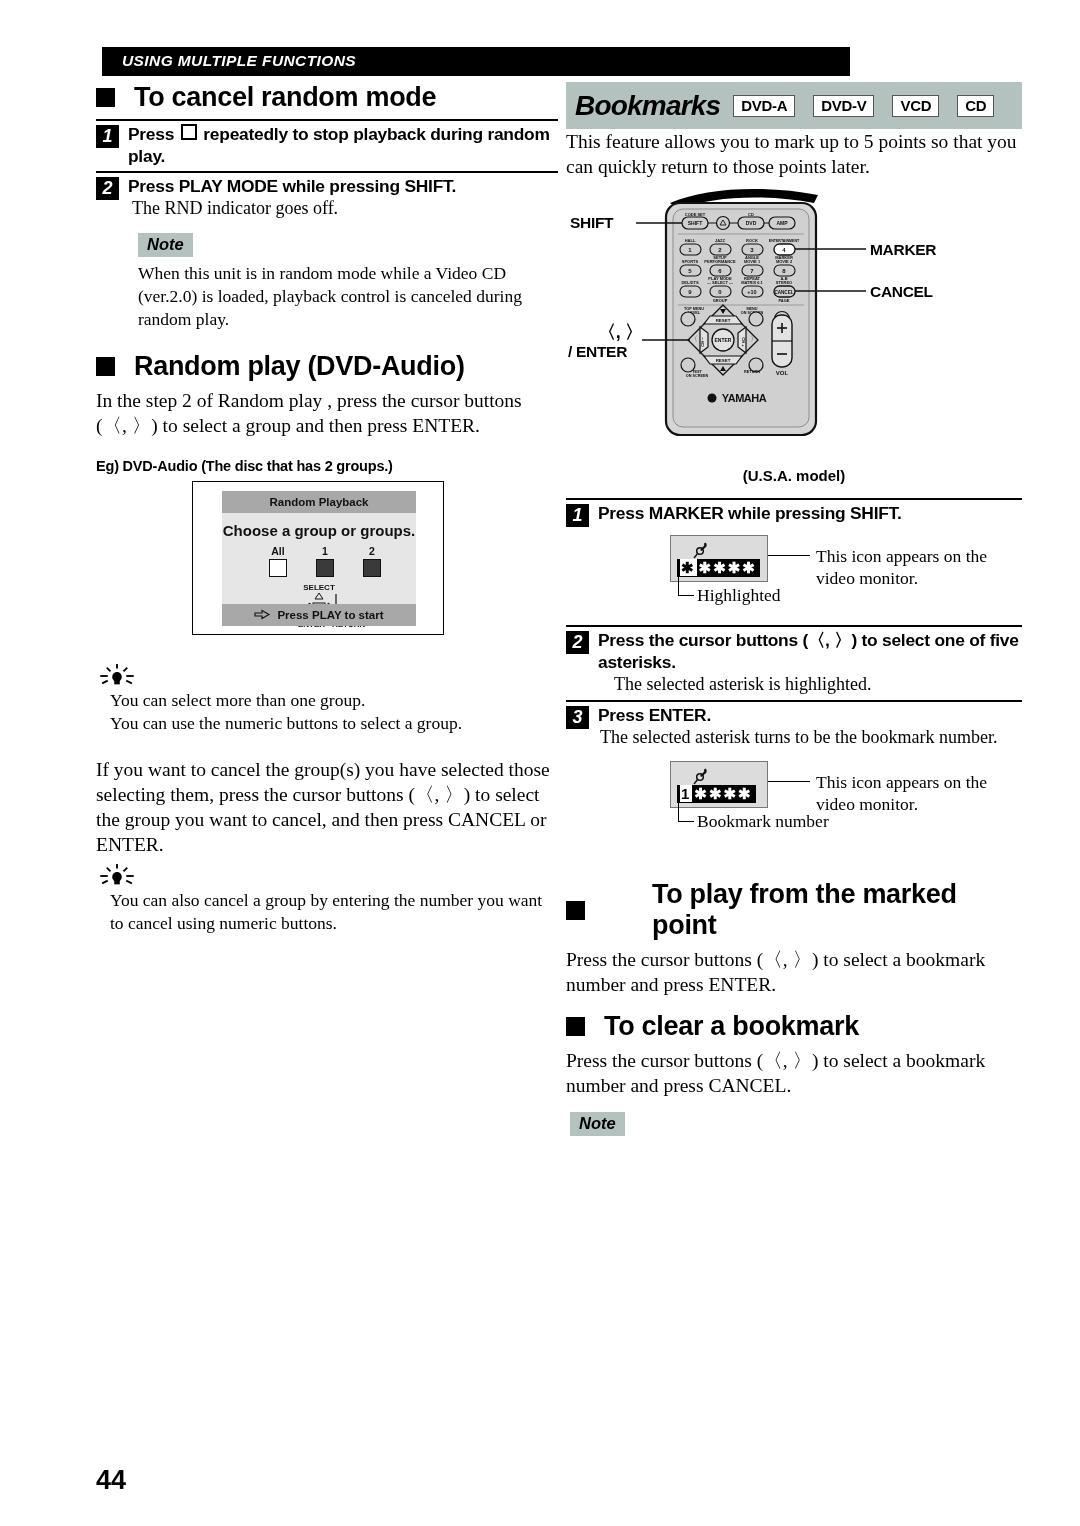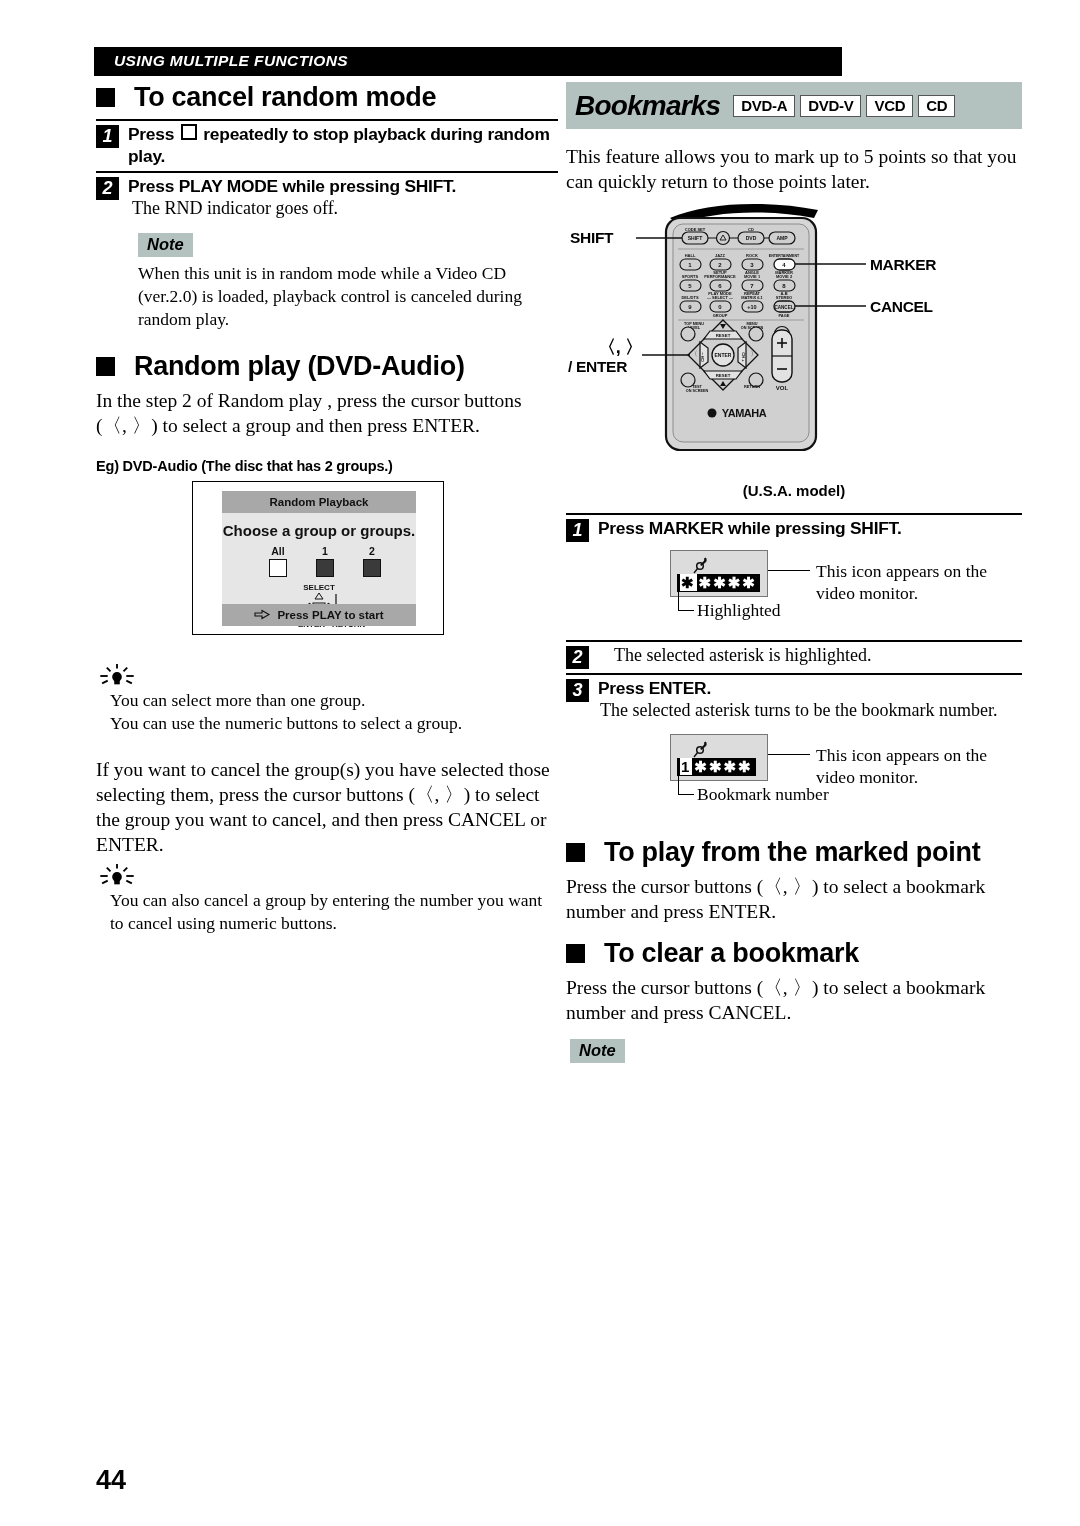--- a/index.html
+++ b/index.html
@@ -12,21 +12,21 @@
     width: 1080px;
     height: 1526px;
     background: #ffffff;
     font-family: "Liberation Serif", serif;
     overflow: hidden;
   }
 
   
   .runhead {
     position: absolute;
-    left: 94px;
+    left: 102px;
     top: 47px;
     width: 748px;
     height: 29px;
     background: #000000;
   }
   .runhead-text {
     position: absolute;
     left: 20px;
     top: 5px;
     color: #ffffff;
@@ -235,21 +235,21 @@
     margin-right: 13px;
   }
   .bm-tag {
     background: #ffffff;
     border: 1.4px solid #555;
     font-family: "Liberation Sans", sans-serif;
     font-weight: bold;
     font-size: 15px;
     color: #000;
     padding: 1px 7px 2px 7px;
-    margin-right: 5px;
+    margin-right: 18px;
     letter-spacing: -0.3px;
   }
 
   
   .remote-wrap { position: relative; width: 456px; height: 290px; margin-top: 6px; }
   .remote-cap {
     font-family: "Liberation Sans", sans-serif;
     font-weight: bold;
     font-size: 15px;
     text-align: center;
@@ -455,21 +455,21 @@
   <div class="col-right">
 
     <div class="bm-banner">
       <span class="bm-title">Bookmarks</span>
       <span class="bm-tag">DVD-A</span>
       <span class="bm-tag">DVD-V</span>
       <span class="bm-tag">VCD</span>
       <span class="bm-tag">CD</span>
     </div>
 
-    <div class="body" style="margin-top:15px;width:456px;">This feature allows you to mark up to 5 points so that you can quickly return to those points later.</div>
+    <div class="body" style="width:456px;">This feature allows you to mark up to 5 points so that you can quickly return to those points later.</div>
 
     <div class="remote-wrap">
       <svg width="456" height="290" viewBox="0 0 456 290">
 
         <path d="M104,18 C140,2 200,0 252,10 L248,18 C200,9 148,11 112,24 Z" fill="#000"></path>
 
         <rect x="100" y="18" width="150" height="232" rx="14" fill="#d6d6d6" stroke="#111" stroke-width="2.2"></rect>
         <rect x="107" y="24" width="136" height="218" rx="10" fill="#d0d0d0" stroke="#8d8d8d" stroke-width="1"></rect>
 
         <text x="129" y="31" font-family="Liberation Sans, sans-serif" font-size="4" font-weight="bold" fill="#111" text-anchor="middle">CODE SET</text>
@@ -611,20 +611,21 @@
       <div class="lead-h" style="left:202px; top:22px; width:42px;"></div>
       <div class="callout-txt" style="left:250px; top:12px; width:212px;">This icon appears on the video monitor.</div>
       <div class="lead-v" style="left:112px; top:40px; height:22px;"></div>
       <div class="lead-h" style="left:112px; top:62px; width:16px;"></div>
       <div class="callout-txt" style="left:131px; top:51px;">Highlighted</div>
     </div>
 
     <div class="step" style="margin-top:8px;">
       <div class="step-badge">2</div>
       <div style="flex:1;">
+        <div class="step-text">Press the cursor buttons (〈, 〉) to select one of five asterisks.</div>
         <div class="sub" style="margin-left:16px;">The selected asterisk is highlighted.</div>
       </div>
     </div>
 
     <div class="step" style="margin-top:4px;">
       <div class="step-badge">3</div>
       <div style="flex:1;">
         <div class="step-text">Press ENTER.</div>
         <div class="sub" style="margin-left:2px;width:400px;">The selected asterisk turns to be the bookmark number.</div>
       </div>
@@ -642,21 +643,21 @@
             <span>✱✱✱✱</span>
         </div>
       </div>
       <div class="lead-h" style="left:202px; top:22px; width:42px;"></div>
       <div class="callout-txt" style="left:250px; top:12px; width:212px;">This icon appears on the video monitor.</div>
       <div class="lead-v" style="left:112px; top:40px; height:22px;"></div>
       <div class="lead-h" style="left:112px; top:62px; width:16px;"></div>
       <div class="callout-txt" style="left:131px; top:51px;">Bookmark number</div>
     </div>
 
-    <div class="sec-head" style="margin-top:21px;">
+    <div class="sec-head" style="margin-top:36px;gap:48px;">
       <span class="sq"></span>
       <span>To play from the marked point</span>
     </div>
     <div class="body" style="width:456px;">Press the cursor buttons (〈, 〉) to select a bookmark number and press ENTER.</div>
 
     <div class="sec-head" style="margin-top:14px;">
       <span class="sq"></span>
       <span>To clear a bookmark</span>
     </div>
     <div class="body" style="width:456px;">Press the cursor buttons (〈, 〉) to select a bookmark number and press CANCEL.</div>

